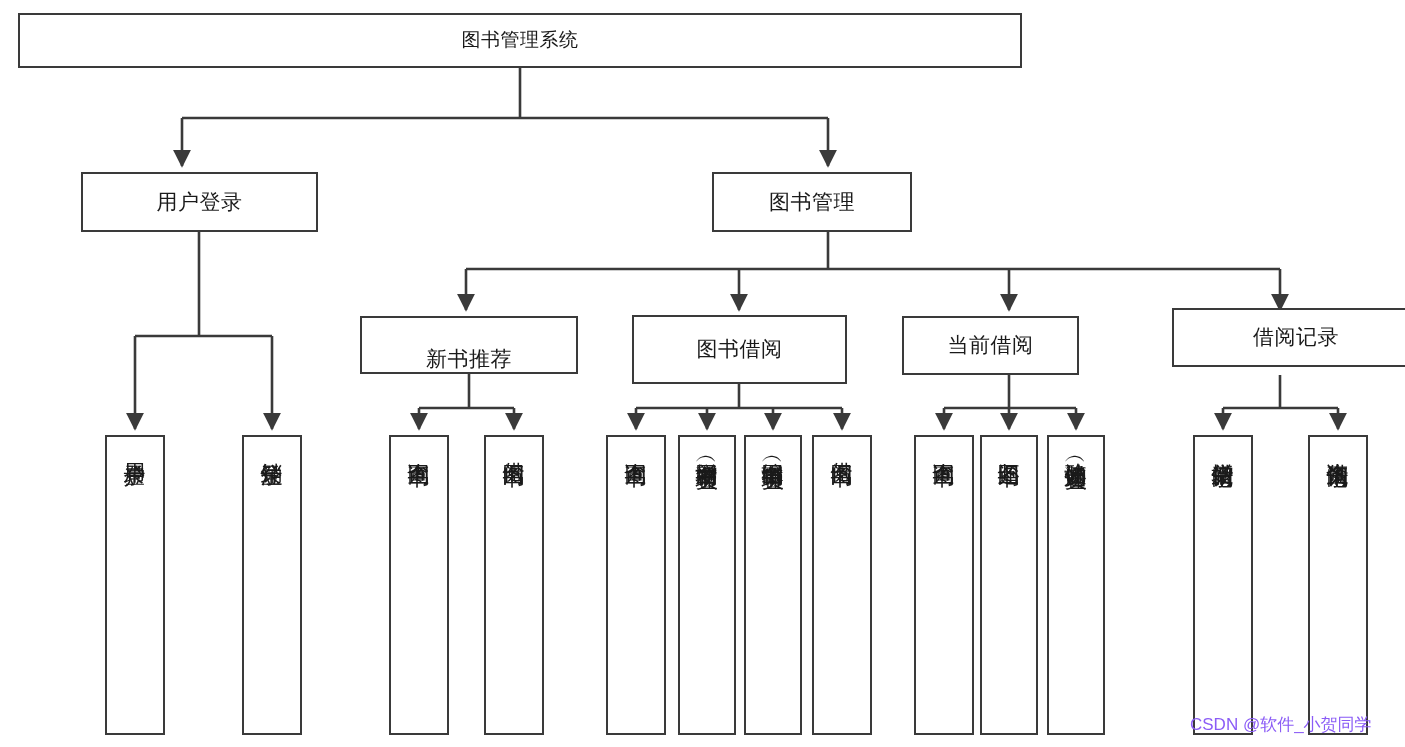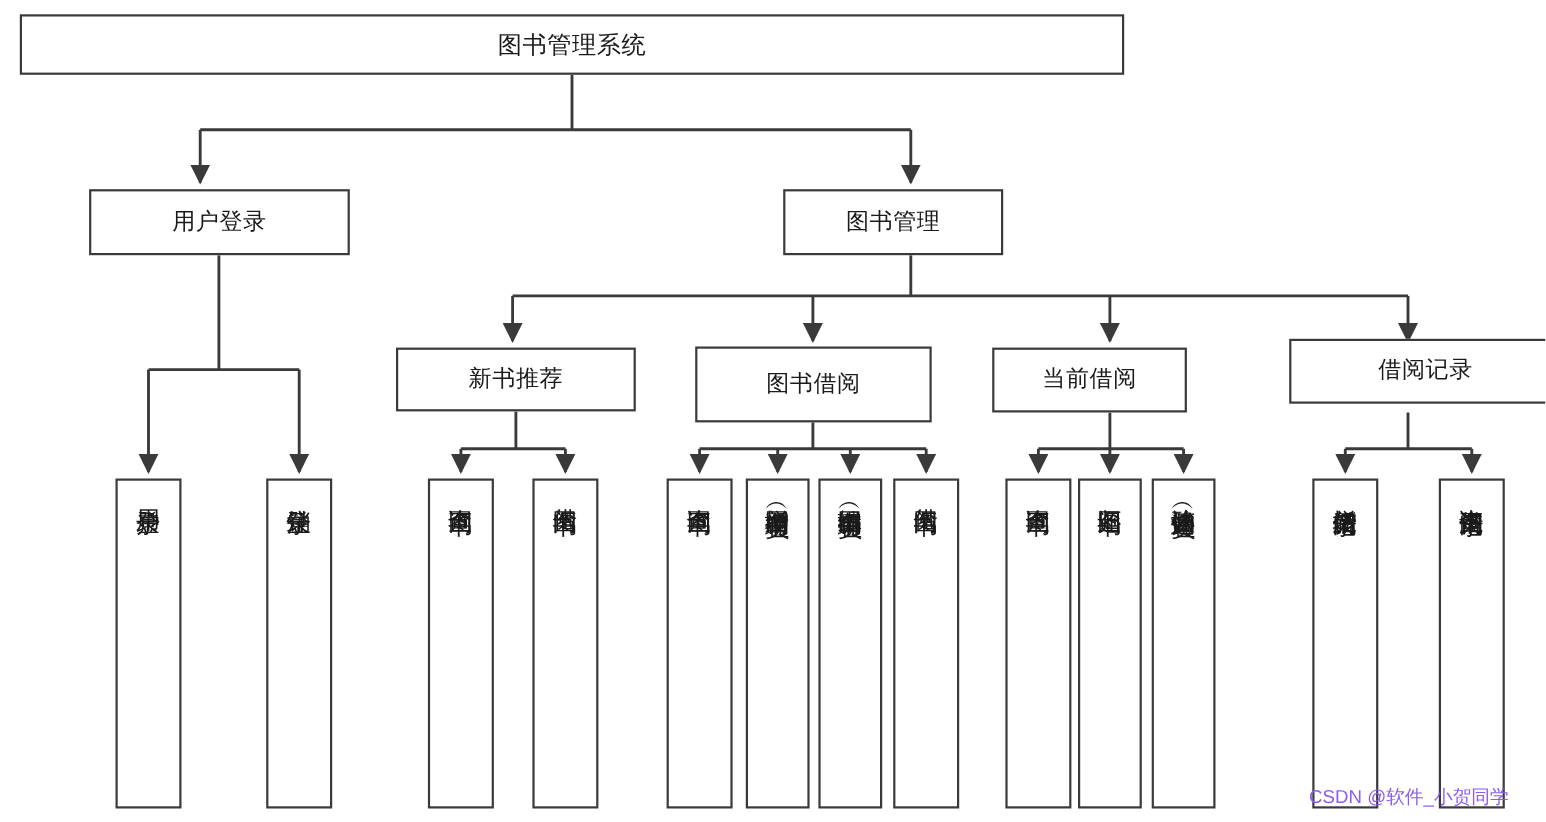--- a/index.html
+++ b/index.html
@@ -41,21 +41,21 @@
     display: block;
     line-height: 1.18;
     letter-spacing: 0.5px;
   }
   
   .node-h .node-label {
     font-size: 21px;
     white-space: nowrap;
   }
   .node-root .node-label {
-    font-size: 22px;
+    font-size: 19px;
   }
   
   .node-v {
     align-items: flex-start;
     justify-content: center;
     padding-top: 8px;
   }
   .node-v .node-label {
     writing-mode: vertical-rl;
     text-orientation: upright;
@@ -133,21 +133,21 @@
     <span class="node-label">图书管理系统</span>
   </div>
 
   <div class="node node-h" style="left:81px; top:172px; width:237px; height:60px;">
     <span class="node-label">用户登录</span>
   </div>
   <div class="node node-h" style="left:712px; top:172px; width:200px; height:60px;">
     <span class="node-label">图书管理</span>
   </div>
 
-  <div class="node node-h" style="left:360px; top:316px; width:218px; height:58px;">
+  <div class="node node-h" style="left:360px; top:316px; width:218px; height:58px;align-items:flex-end;">
     <span class="node-label">新书推荐</span>
   </div>
   <div class="node node-h" style="left:632px; top:315px; width:215px; height:69px;">
     <span class="node-label">图书借阅</span>
   </div>
   <div class="node node-h" style="left:902px; top:316px; width:177px; height:59px;">
     <span class="node-label">当前借阅</span>
   </div>
   <div class="node node-h" style="left:1172px; top:308px; width:248px; height:59px;">
     <span class="node-label">借阅记录</span>

